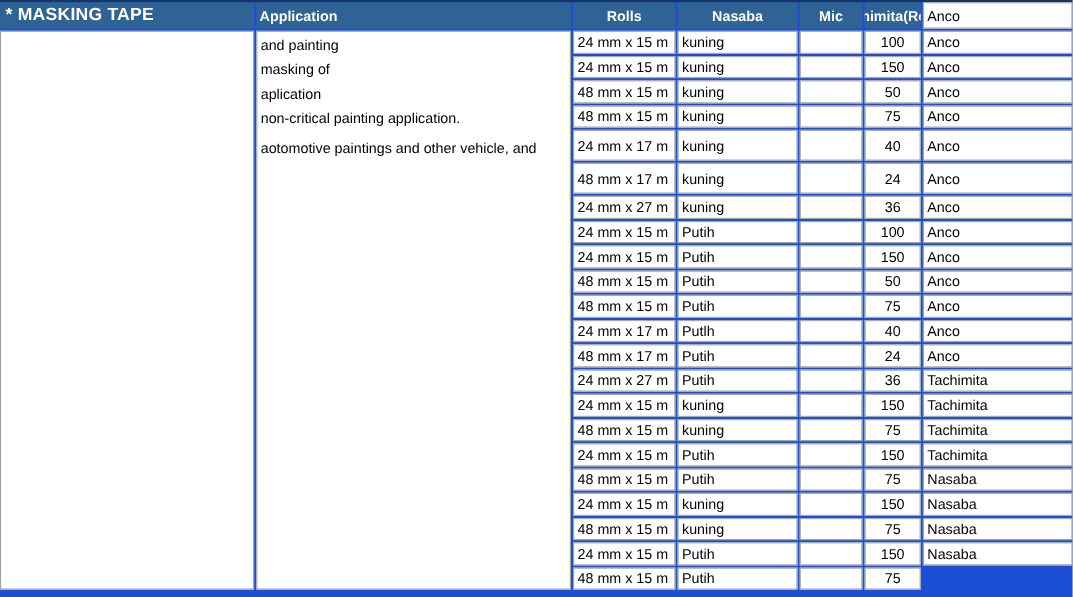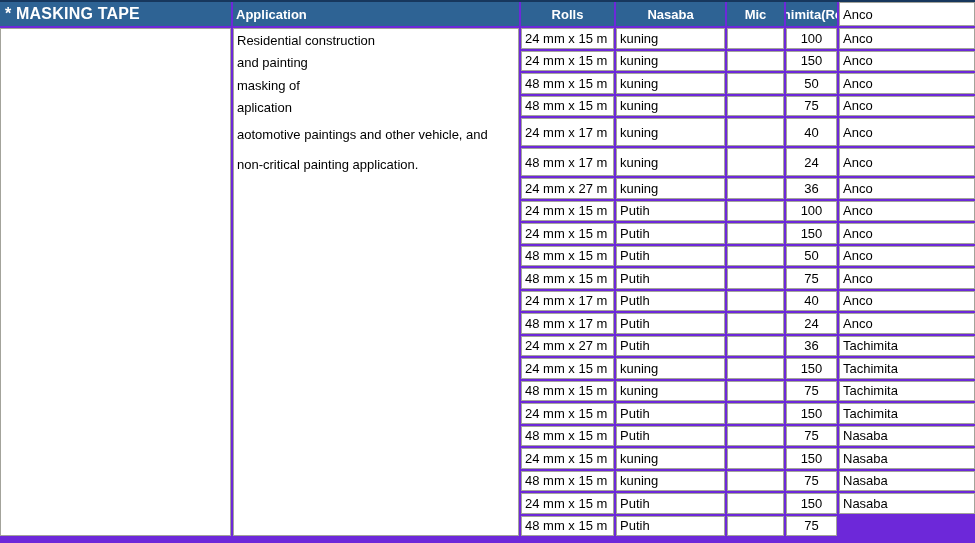--- a/index.html
+++ b/index.html
@@ -5,21 +5,21 @@
   html, body {
     margin: 0;
     padding: 0;
     background: #d6d3ce;
     font-family: "Liberation Sans", "DejaVu Sans", sans-serif;
   }
   .sheet {
     position: relative;
     width: 975px;
     height: 543px;
-    background: #6d28d9;
+    background: #1d4ed8;
     overflow: hidden;
     box-sizing: border-box;
     border-top: 2px solid #17375d;
   }
   .grid {
     display: grid;
     grid-template-columns: 231px 286px 93px 109px 57px 51px 1fr;
     grid-template-rows: 24px repeat(4, 20.5px) 28px 28px repeat(16, 20.5px);
     gap: 2px;
     width: 975px;
@@ -101,26 +101,25 @@
     <div class="hcell title">* MASKING TAPE</div>
     <div class="hcell left">Application</div>
     <div class="hcell">Rolls</div>
     <div class="hcell">Nasaba</div>
     <div class="hcell">Mic</div>
     <div class="hcell">Tachimita(Rolls)</div>
 
     <div class="spacer-cell"></div>
 
     <div class="app-cell">
-      <div class="app-line">Residential construction</div>
       <div class="app-line">and painting</div>
       <div class="app-line">masking of</div>
       <div class="app-line">aplication</div>
+      <div class="app-line">non-critical painting application.</div>
       <div class="app-line">aotomotive paintings and other vehicle, and</div>
-      <div class="app-line">non-critical painting application.</div>
     </div>
 
       <div class="cell">Anco</div>
       <div class="cell">24 mm x 15 m</div>
       <div class="cell">kuning</div>
       <div class="cell"></div>
       <div class="cell center">100</div>
 
       <div class="cell">Anco</div>
       <div class="cell">24 mm x 15 m</div>

